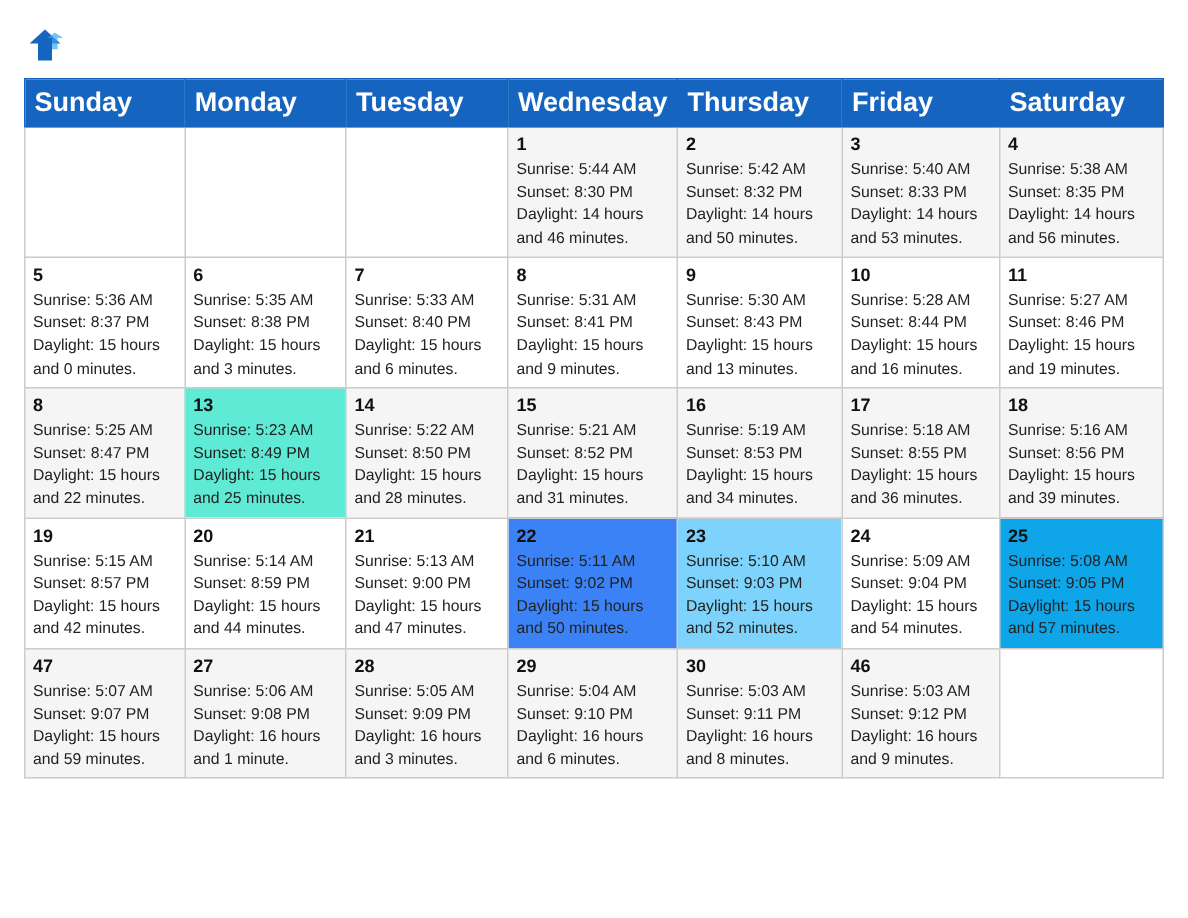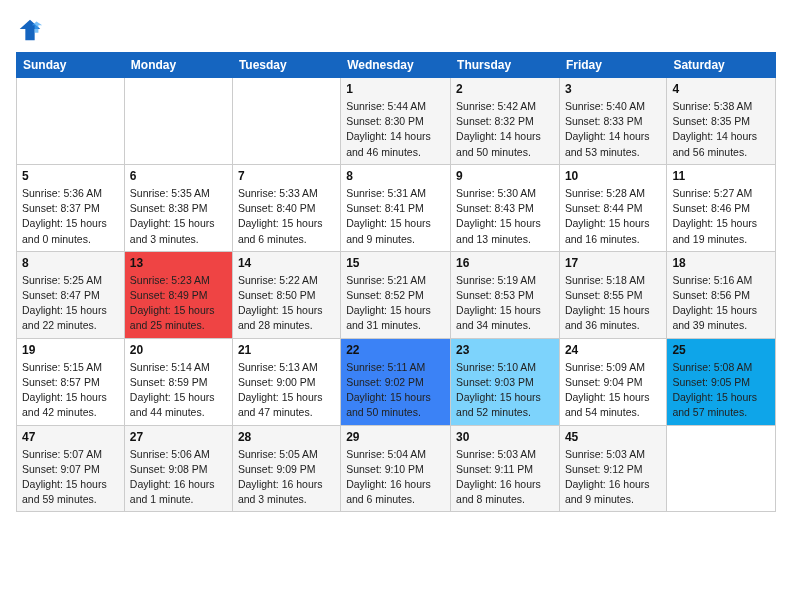--- a/index.html
+++ b/index.html
@@ -55,21 +55,21 @@
     .calendar-table {
       width: 100%;
       border-collapse: collapse;
       font-size: 11px;
     }
     .calendar-table th {
       background: #1565c0;
       color: #fff;
       text-align: left;
       padding: 5px 6px;
-      font-size: 12px;
+      font-size: 18px;
       font-weight: bold;
       border: 1px solid #1565c0;
     }
     .calendar-table td {
       vertical-align: top;
       padding: 4px 5px;
       border: 1px solid #ccc;
       width: 113px;
       min-height: 80px;
       background: #fff;
@@ -177,21 +177,21 @@
         <td style="background: rgb(255, 255, 255); margin-left: 21px;">
           <div class="day-num">11</div>
           <div class="day-info">Sunrise: 5:27 AM<br>Sunset: 8:46 PM<br>Daylight: 15 hours and 19 minutes.</div>
         </td>
       </tr>
       <tr>
         <td style="background: rgb(245, 245, 245);">
           <div class="day-num">8</div>
           <div class="day-info">Sunrise: 5:25 AM<br>Sunset: 8:47 PM<br>Daylight: 15 hours and 22 minutes.</div>
         </td>
-        <td style="background: #ef4444;">
+        <td style="background: #5eead4;">
           <div class="day-num">13</div>
           <div class="day-info">Sunrise: 5:23 AM<br>Sunset: 8:49 PM<br>Daylight: 15 hours and 25 minutes.</div>
         </td>
         <td style="background: rgb(245, 245, 245);">
           <div class="day-num">14</div>
           <div class="day-info">Sunrise: 5:22 AM<br>Sunset: 8:50 PM<br>Daylight: 15 hours and 28 minutes.</div>
         </td>
         <td style="background: rgb(245, 245, 245);">
           <div class="day-num">15</div>
           <div class="day-info">Sunrise: 5:21 AM<br>Sunset: 8:52 PM<br>Daylight: 15 hours and 31 minutes.</div>
@@ -254,19 +254,19 @@
         </td>
         <td style="background: rgb(245, 245, 245);">
           <div class="day-num">29</div>
           <div class="day-info">Sunrise: 5:04 AM<br>Sunset: 9:10 PM<br>Daylight: 16 hours and 6 minutes.</div>
         </td>
         <td style="background: rgb(245, 245, 245); margin-top: 29px;">
           <div class="day-num">30</div>
           <div class="day-info">Sunrise: 5:03 AM<br>Sunset: 9:11 PM<br>Daylight: 16 hours and 8 minutes.</div>
         </td>
         <td style="background: rgb(245, 245, 245);">
-          <div class="day-num">45</div>
+          <div class="day-num">46</div>
           <div class="day-info">Sunrise: 5:03 AM<br>Sunset: 9:12 PM<br>Daylight: 16 hours and 9 minutes.</div>
         </td>
         <td class="empty-cell"></td>
       </tr>
     </tbody>
 </table>
 
 </body></html>

